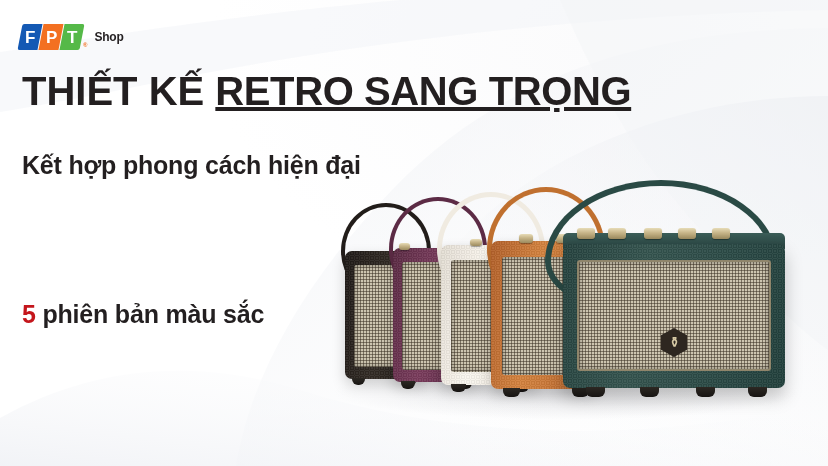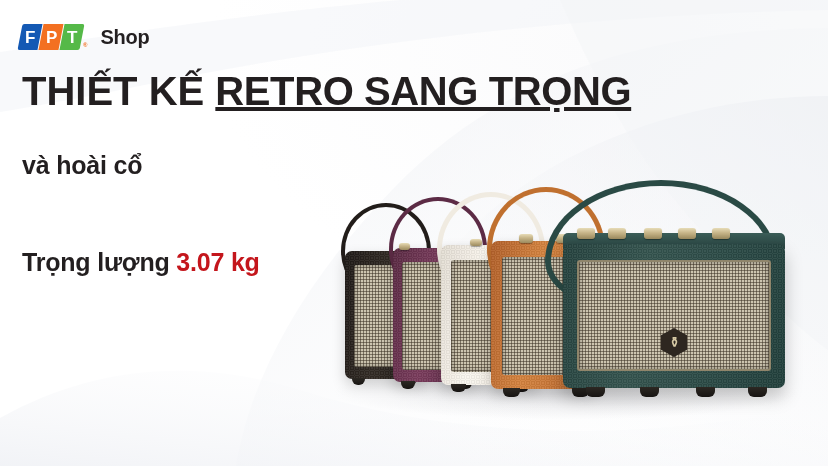--- a/index.html
+++ b/index.html
@@ -43,22 +43,22 @@
   }
   .lm span { transform:skewX(11deg); display:block; }
   .lm-f { background:#1459b4; border-radius:2px 0 0 2px; margin-right:1px;}
   .lm-p { background:#f37021; margin-right:1px;}
   .lm-t { background:#55b948; border-radius:0 2px 2px 0; position:relative;}
   .reg {
     font-size:6px; color:#f37021; align-self:flex-end;
     margin-left:1px; margin-bottom:2px; font-weight:bold;
   }
   .logo-shop {
-    font-size:20px; font-weight:bold; color:#231f20;
-    letter-spacing:-0.2px; margin-left:8px;
+    font-size:12px; font-weight:bold; color:#231f20;
+    letter-spacing:-0.2px; margin-left:2px;
   }
 
   
   .headline {
     position:absolute; left:22px; top:70px;
     font-size:40px; line-height:1.06;
     color:#231f20; white-space:nowrap;
     letter-spacing:-0.4px;
     z-index:6;
   }
@@ -193,25 +193,25 @@
       <div class="reg">®</div>
     </div>
     <div class="logo-shop">Shop</div>
   </div>
 
   <div class="headline">
     <span class="light">THIẾT KẾ </span><span class="bold">RETRO SANG TRỌNG</span>
   </div>
 
   <div class="sub">
-    <div>và hoài cổ</div>
-  </div>
-
-  <div class="spec1">
-    <span>Trọng lượng </span><span class="accent">3.07 kg</span>
+    <div>Kết hợp phong cách hiện đại</div>
+  </div>
+
+  <div class="spec2">
+    <span class="accent">5</span><span> phiên bản màu sắc</span>
   </div>
 
   <div class="speakers">
 
     <div class="spk">
       <div class="handle" style="left:341px; top:203px; width:90px; height:96px; border-width:4px; border-color:#221d1a;"></div>
       <div class="body" style="left:345px; top:251px; width:82px; height:128px; background:linear-gradient(100deg,#201b18 0%,#322b25 45%,#221d19 100%);">
         <div class="leather"></div>
         <div class="grille" style="left:9px; top:14px; right:9px; bottom:12px;"></div>
       </div>

